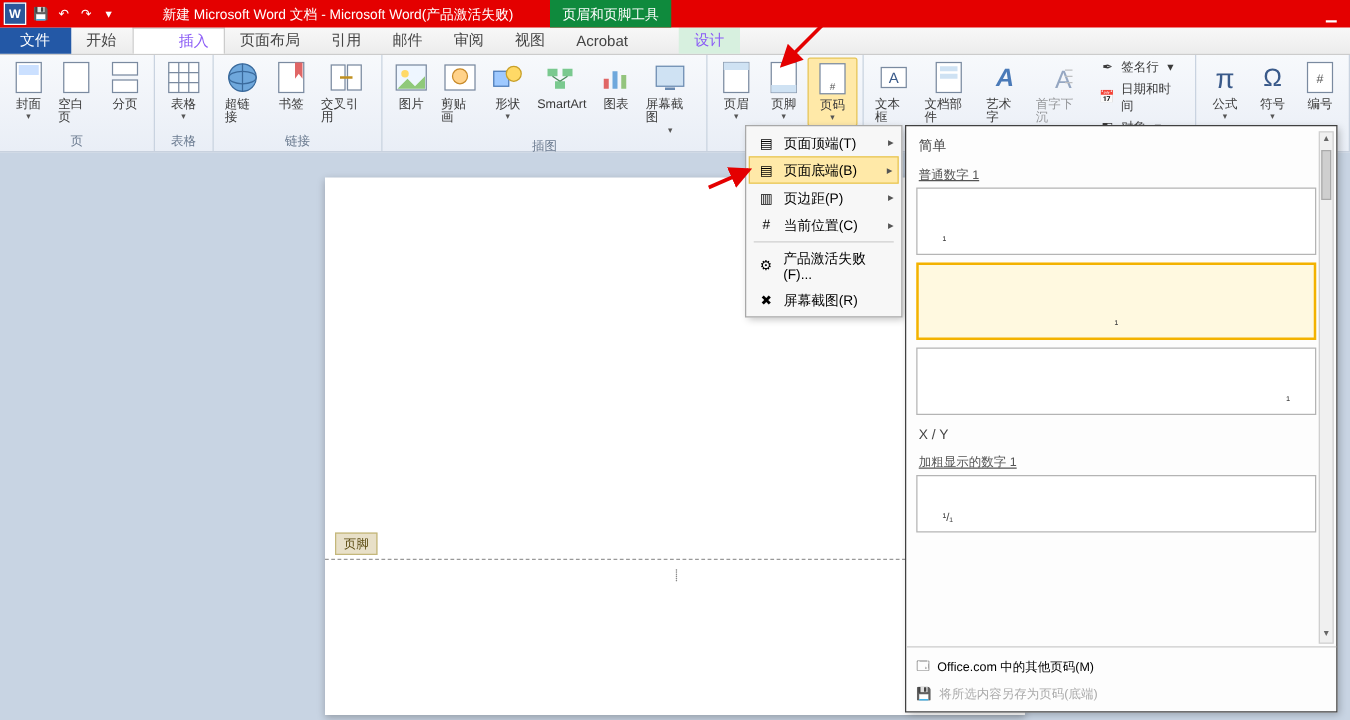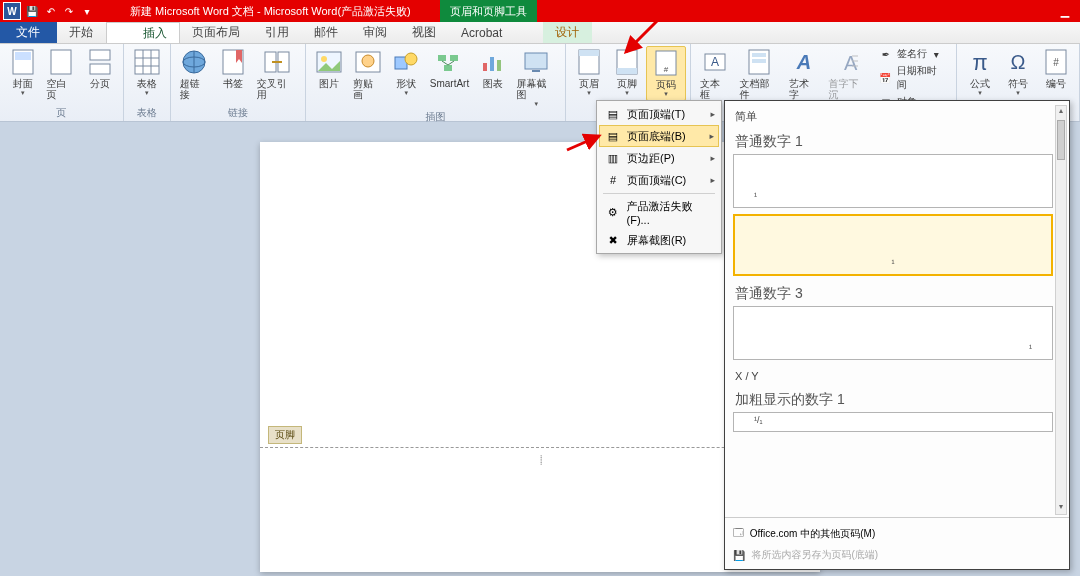--- a/index.html
+++ b/index.html
@@ -9,22 +9,22 @@
 .titlebar .word-icon { width: 18px; height: 18px; background: #2b579a; color: #fff; display: inline-flex; align-items: center; justify-content: center; font-weight: bold; font-size: 10px; margin: 0 3px; border: 1px solid #fff; }
 .titlebar .qat-btn { width: 18px; height: 18px; display: inline-flex; align-items: center; justify-content: center; color: #fff; font-size: 10px; }
 .titlebar .title-text { position: absolute; left: 130px; }
 .titlebar .context-tab { position: absolute; left: 440px; top: 0; height: 22px; background: #0f8a3d; padding: 0 10px; display: flex; align-items: center; }
 .titlebar .win-btns { position: absolute; right: 0; display: flex; }
 .titlebar .win-btn { width: 30px; height: 22px; display: flex; align-items: center; justify-content: center; font-size: 11px; }
 
 .tabs { height: 22px; background: linear-gradient(#f8f8f8, #ececec); border-bottom: 1px solid #ccc; display: flex; font-size: 12px; }
 .tab { padding: 0 12px; display: flex; align-items: center; color: #444; cursor: pointer; border-right: 1px solid transparent; }
 .tab.file { background: #2358a6; color: #fff; padding: 0 16px; }
-.tab.active { background: #fff; border: 1px solid #ccc; border-bottom: none; color: #14532d; padding-left: 36px; }
-.tab.context { background: #d7f0df; color: #a16207; margin-left: 28px; }
+.tab.active { background: #fff; border: 1px solid #ccc; border-bottom: none; color: #8b5cf6; padding-left: 36px; }
+.tab.context { background: #d7f0df; color: #8b5cf6; margin-left: 28px; }
 
 .ribbon { height: 78px; background: linear-gradient(#f7f9fc, #e9eef6); border-bottom: 1px solid #b8c4d4; display: flex; font-size: 11px; color: #3a3a3a; }
 .group { border-right: 1px solid #c9d3e0; display: flex; flex-direction: column; padding: 2px 4px 0 4px; }
 .group-items { display: flex; flex: 1; align-items: flex-start; }
 .group-label { text-align: center; font-size: 10px; color: #6a7a8f; padding-bottom: 1px; }
 .rbtn { display: flex; flex-direction: column; align-items: center; justify-content: flex-start; padding: 2px 5px; cursor: pointer; min-width: 34px; }
 .rbtn .ic { width: 28px; height: 28px; display: flex; align-items: center; justify-content: center; margin-bottom: 2px; }
 .rbtn .lbl { font-size: 10px; text-align: left; line-height: 11px; }
 .rbtn .dd { font-size: 7px; color: #555; }
 .small-stack { display: flex; flex-direction: column; gap: 1px; padding: 0 4px; }
@@ -42,21 +42,21 @@
 .pn-item { display: flex; align-items: center; padding: 3px 6px; gap: 6px; cursor: pointer; position: relative; }
 .pn-item.hover { background: #ffe9a8; border: 1px solid #e6c453; padding: 2px 5px; }
 .pn-item .pic { width: 16px; height: 16px; display: inline-flex; align-items: center; justify-content: center; font-size: 11px; }
 .pn-item .arr { position: absolute; right: 4px; font-size: 9px; color: #555; }
 .pn-sep { height: 1px; background: #d0d0d0; margin: 2px 4px; }
 
 
 .gallery { position: absolute; left: 724px; top: 100px; right: 10px; bottom: 6px; background: #fdfdfd; border: 1px solid #404040; box-shadow: 2px 2px 6px rgba(0,0,0,.25); z-index: 50; display: flex; flex-direction: column; }
 .gallery-scroll { flex: 1; overflow: hidden; padding: 4px 16px 4px 8px; }
 .gal-section-title { font-size: 11px; color: #444; padding: 4px 0 6px 2px; }
-.gal-item-label { font-size: 14px; color: #555; padding: 3px 2px; }
+.gal-item-label { font-size: 10px; color: #555; padding: 3px 2px; text-decoration: underline; }
 .gal-preview { border: 1px solid #b4b4b4; height: 54px; background: #fff; position: relative; margin-bottom: 6px; }
 .gal-preview.sel { border: 2px solid #f3b200; background: #fff9e0; height: 62px; }
 .gal-preview .pn-left { position: absolute; left: 20px; bottom: 6px; font-size: 9px; color: #444; }
 .gal-preview .pn-center { position: absolute; left: 50%; bottom: 6px; transform: translateX(-50%); font-size: 9px; color: #444; }
 .gal-preview .pn-right { position: absolute; right: 20px; bottom: 6px; font-size: 9px; color: #444; }
 .gallery-footer { border-top: 1px solid #ccc; padding: 4px 6px; font-size: 10px; }
 .gf-item { display: flex; align-items: center; gap: 6px; padding: 3px 2px; cursor: pointer; }
 .gf-item.disabled { color: #aaa; }
 .scrollbar { position: absolute; right: 2px; top: 4px; bottom: 54px; width: 12px; background: #f0f0f0; border: 1px solid #d0d0d0; }
 .scrollbar .thumb { position: absolute; left: 1px; right: 1px; top: 14px; height: 40px; background: #cfcfcf; border: 1px solid #aaa; }
@@ -400,21 +400,21 @@
       <span>页面底端(B)</span>
       <span class="arr">▸</span>
     </div>
   <div class="pn-item">
       <span class="pic">▥</span>
       <span>页边距(P)</span>
       <span class="arr">▸</span>
     </div>
   <div class="pn-item">
       <span class="pic">#</span>
-      <span>页面顶端(C)</span>
+      <span>当前位置(C)</span>
       <span class="arr">▸</span>
     </div>
   <div class="pn-sep"></div>
   <div class="pn-item">
       <span class="pic">⚙</span>
       <span>产品激活失败(F)...</span>
     </div>
   <div class="pn-item">
       <span class="pic">✖</span>
       <span>屏幕截图(R)</span>
@@ -427,28 +427,27 @@
 
     <div class="gal-item-label">普通数字 1</div>
     <div class="gal-preview">
         <span class="pn-left">¹</span>
       </div>
 
     <div class="gal-preview sel">
         <span class="pn-center">¹</span>
       </div>
 
-    <div class="gal-item-label">普通数字 3</div>
     <div class="gal-preview">
         <span class="pn-right">¹</span>
       </div>
 
     <div class="gal-section-title">X / Y</div>
     <div class="gal-item-label">加粗显示的数字 1</div>
-    <div class="gal-preview" style="height:20px">
+    <div class="gal-preview" style="height:46px">
         <span class="pn-left">¹/₁</span>
       </div>
   </div>
 
   <div class="scrollbar">
     <div class="arw" style="top:0">▴</div>
     <div class="thumb"></div>
     <div class="arw" style="bottom:0">▾</div>
   </div>
 

